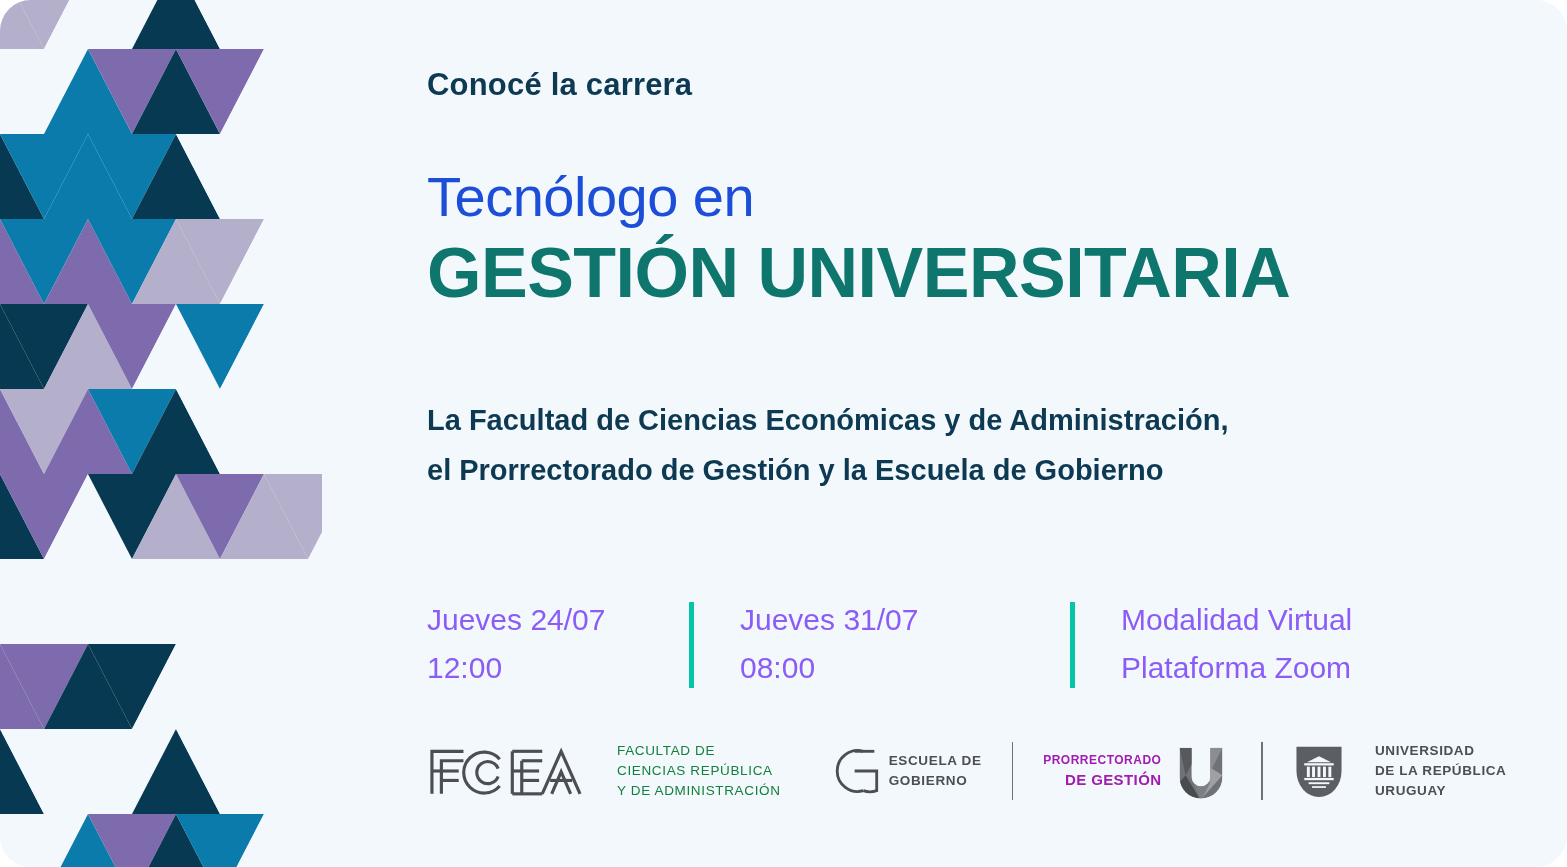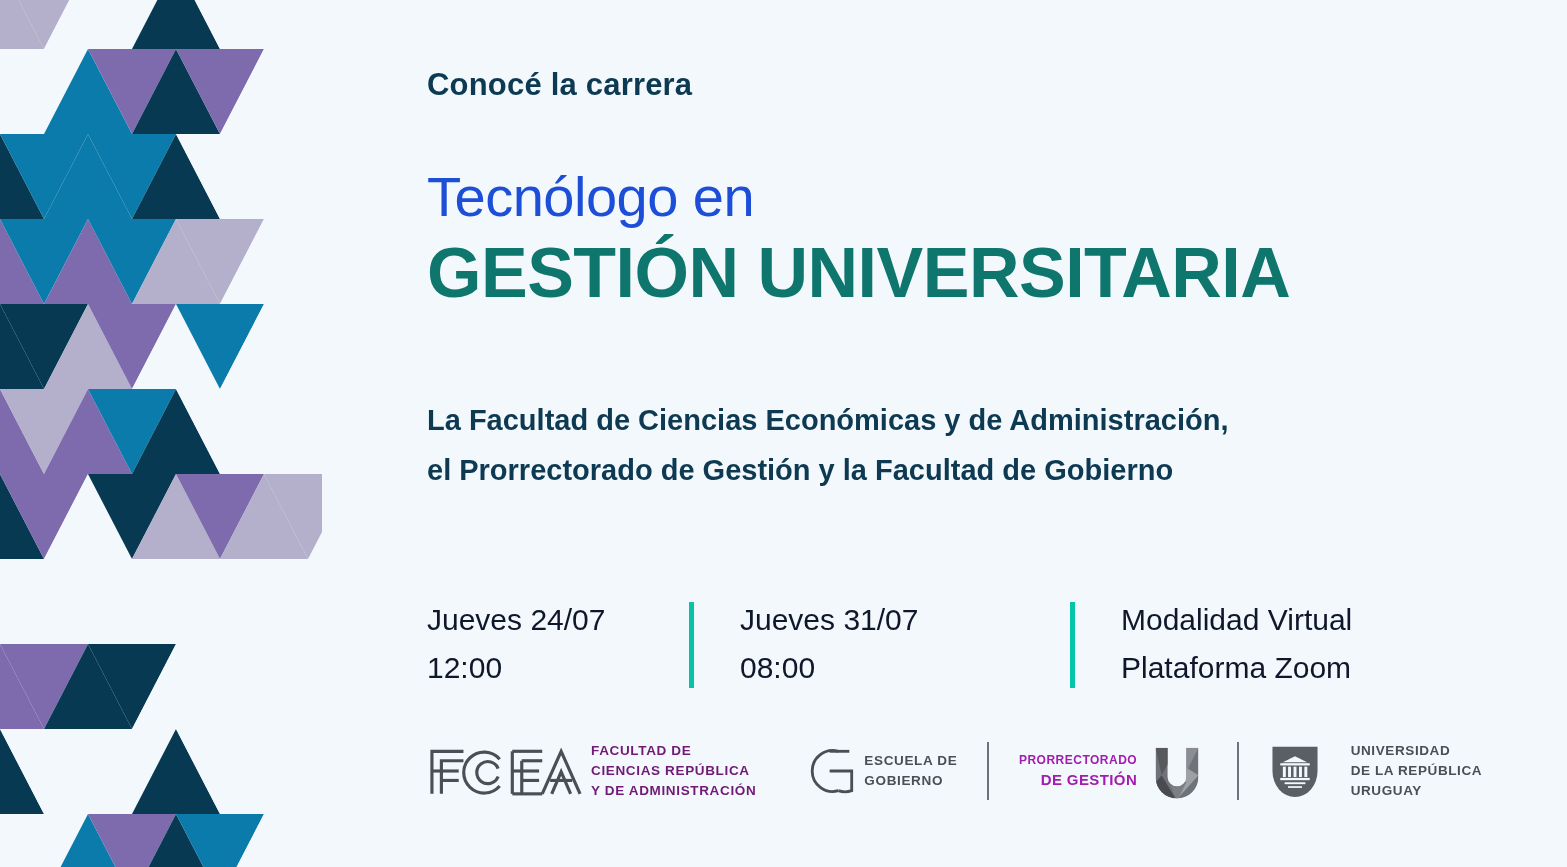--- a/index.html
+++ b/index.html
@@ -7,20 +7,21 @@
     padding: 0;
     background: #ffffff;
   }
   #poster {
     position: relative;
     width: 1567px;
     height: 867px;
     background: #f2f8fc;
     overflow: hidden;
     font-family: "Liberation Sans", sans-serif;
+    border-radius: 31px;
   }
 
   
   #pattern {
     position: absolute;
     left: 0; top: 0;
     width: 330px;
     height: 867px;
     overflow: hidden;
   }
@@ -82,21 +83,21 @@
   
   .info-row {
     position: absolute;
     top: 596px;
     left: 0;
     display: flex;
     align-items: stretch;
   }
   .info-col {
     font-size: 30px;
-    color: #0f172a;
+    color: #8b5cf6;
     line-height: 1.6;
     white-space: nowrap;
   }
   .info-col.c0 { width: 262px; }
   .info-col.c1 { width: 330px; }
   .info-col.c2 { width: 340px; }
   .vdivider {
     width: 5px;
     background: #06c4a8;
     margin: 6px 46px 4px 0;
@@ -110,26 +111,26 @@
     top: 735px;
     left: 0;
     display: flex;
     align-items: center;
     height: 72px;
   }
   .logo-group { display: flex; align-items: center; }
 
   .fcea-mark { width: 158px; height: 52px; }
   .fcea-text {
-    margin-left: 6px;
+    margin-left: 32px;
     font-size: 13.5px;
-    font-weight: bold;
+    font-weight: normal;
     letter-spacing: .65px;
     line-height: 1.5;
-    color: #701a75;
+    color: #15803d;
     white-space: nowrap;
   }
 
   .eg-mark { width: 52px; height: 52px; margin-left: 50px; }
   .eg-text {
     margin-left: 6px;
     font-size: 13.5px;
     font-weight: bold;
     letter-spacing: .65px;
     line-height: 1.5;
@@ -282,21 +283,21 @@
 
   <div class="content">
 
     <div class="kicker">Conocé la carrera</div>
 
     <div class="title-light">Tecnólogo en</div>
     <div class="title-bold">GESTIÓN UNIVERSITARIA</div>
 
     <div class="body-text">
       <div>La Facultad de Ciencias Económicas y de Administración,</div>
-      <div>el Prorrectorado de Gestión y la Facultad de Gobierno</div>
+      <div>el Prorrectorado de Gestión y la Escuela de Gobierno</div>
     </div>
 
     <div class="info-row">
       <div class="info-col c0">
         <div>Jueves 24/07</div>
         <div>12:00</div>
       </div>
       <div class="vdivider"></div>
       <div class="info-col c1">
         <div>Jueves 31/07</div>

